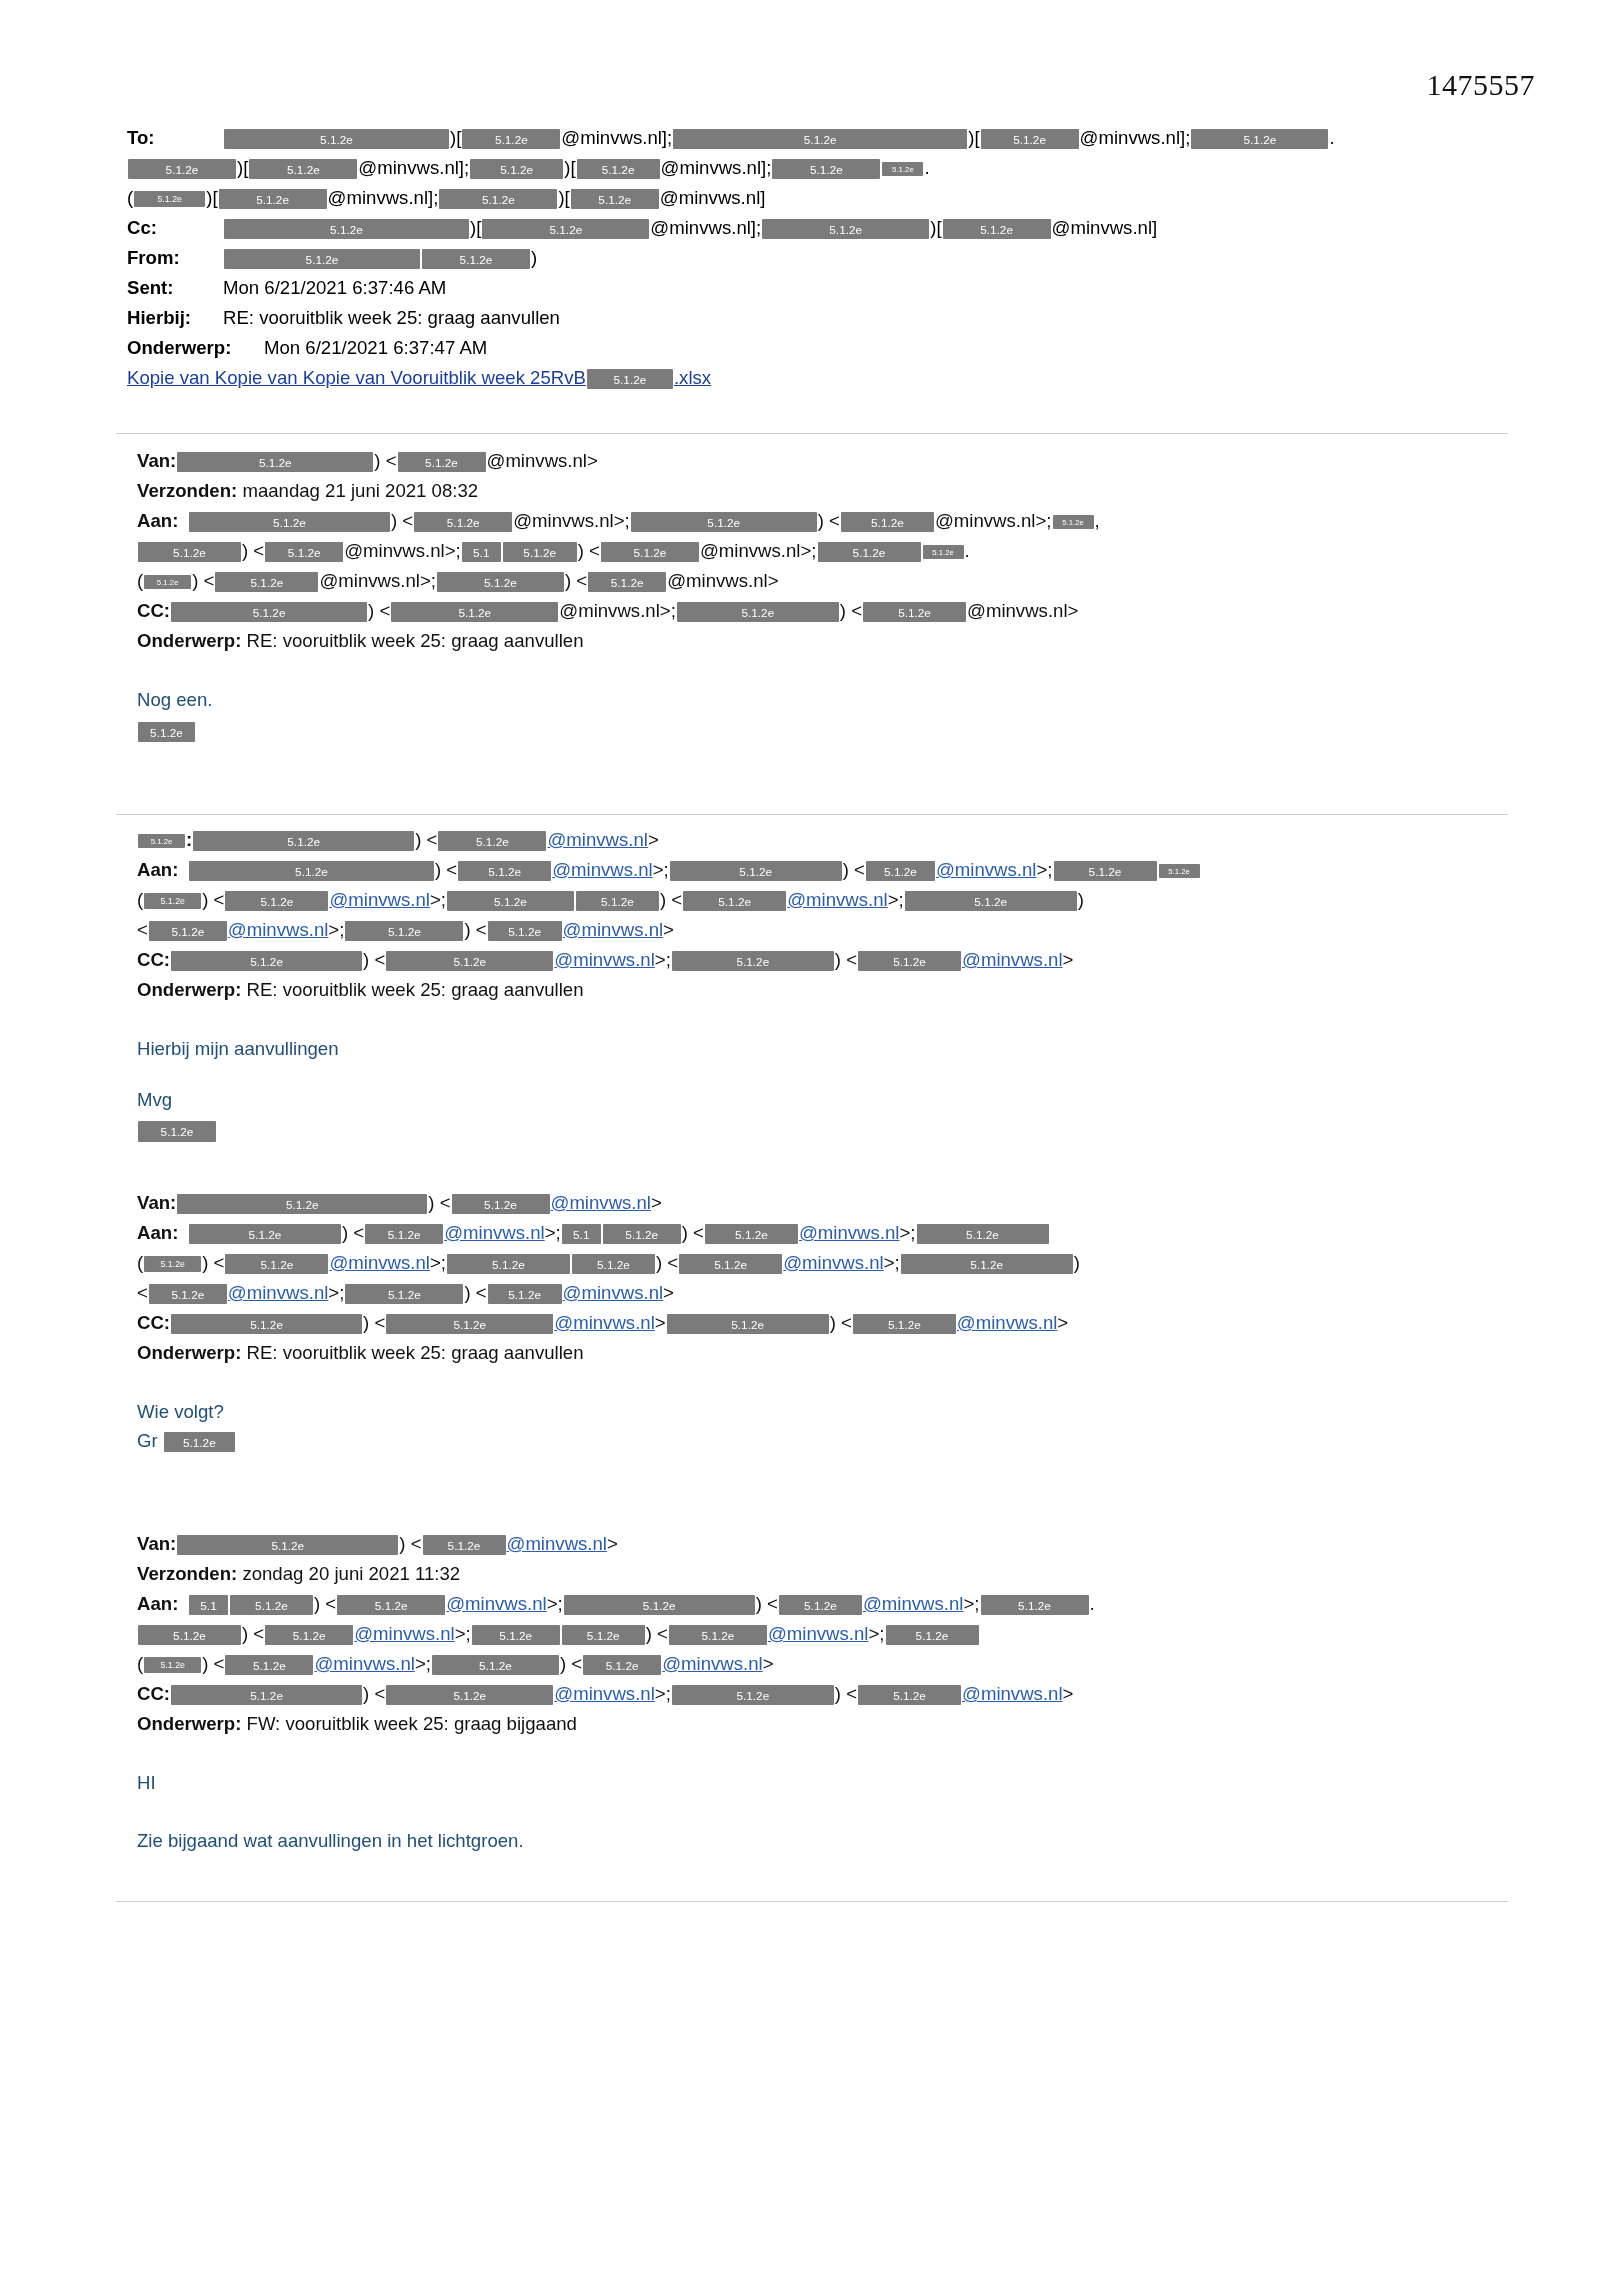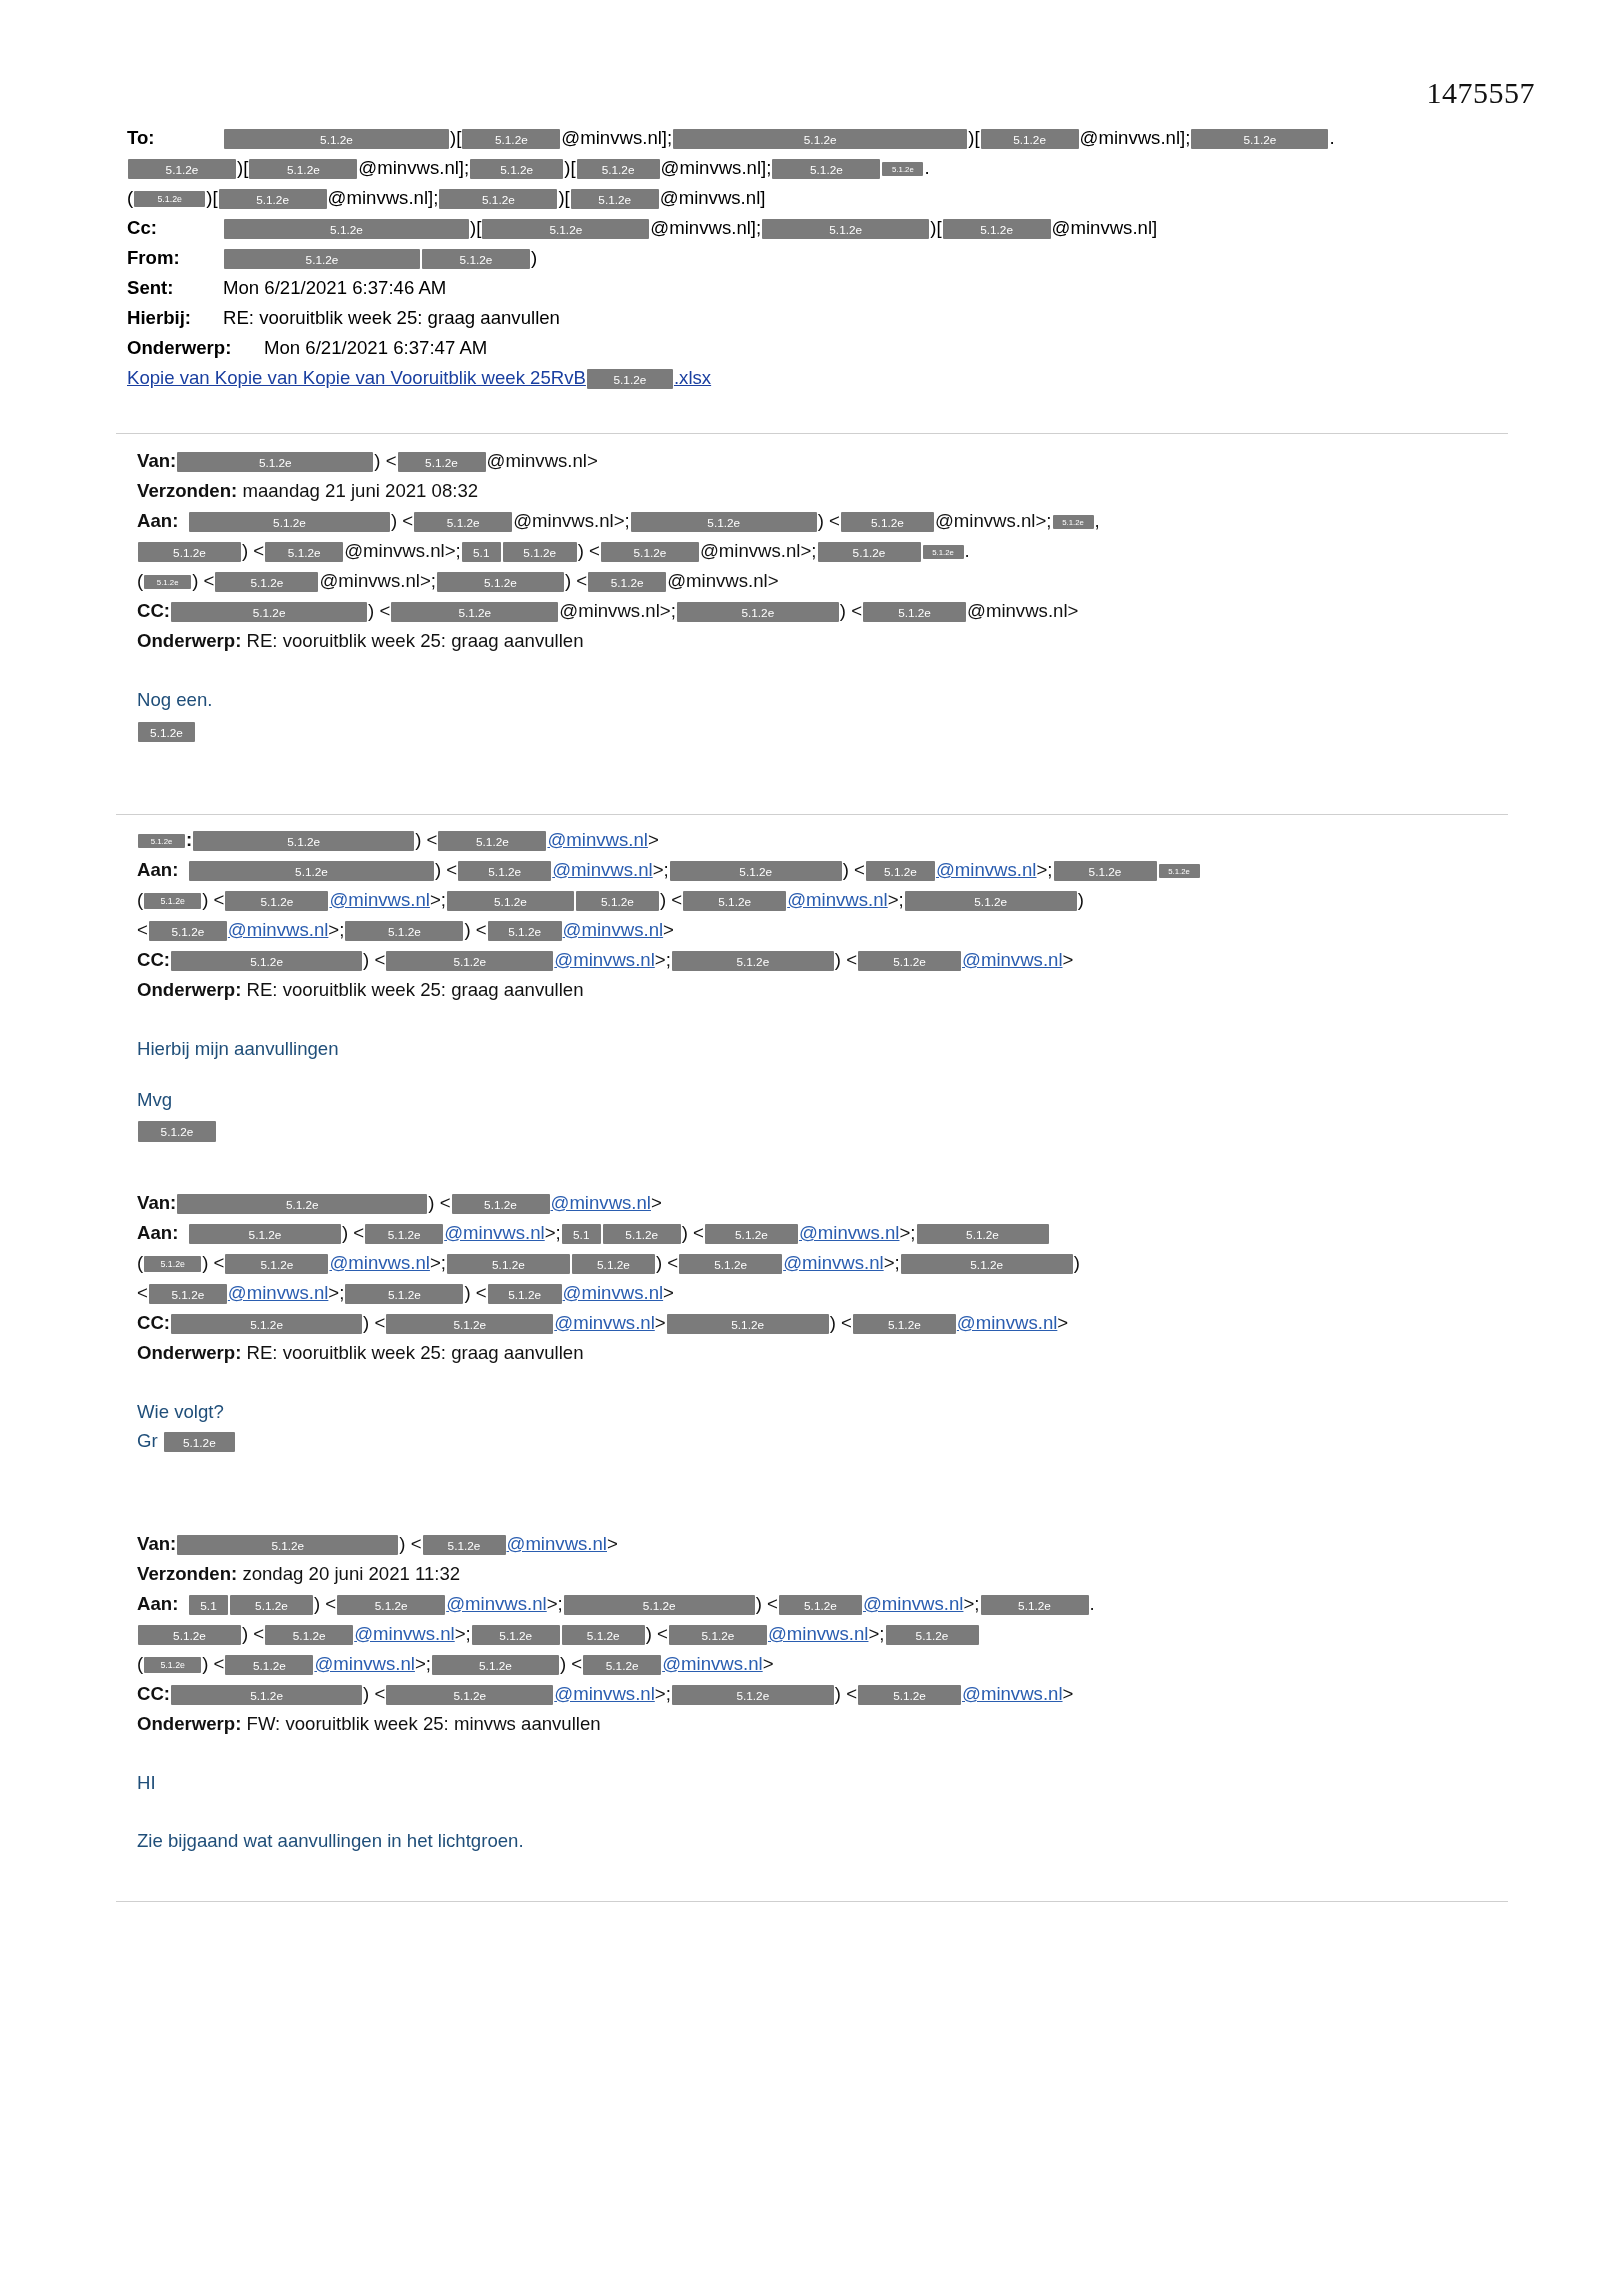--- a/index.html
+++ b/index.html
@@ -16,21 +16,21 @@
     overflow: hidden;
   }
   .page {
     position: relative;
     width: 1621px;
     height: 2292px;
     background: #fff;
   }
   .doc-number {
     position: absolute;
-    top: 76px;
+    top: 68px;
     right: 86px;
     font-size: 30px;
     font-family: "Liberation Serif", serif;
     letter-spacing: 0.5px;
     color: #111;
   }
   
   .r {
     display: inline-block;
     background: #7b7b7b;
@@ -249,21 +249,21 @@
       <span class="r" style="width:103px">5.1.2e</span>) &lt;<span class="r" style="width:88px">5.1.2e</span><span class="ml">@minvws.nl</span>&gt;;<span class="r" style="width:88px">5.1.2e</span><span class="r" style="width:83px">5.1.2e</span>) &lt;<span class="r" style="width:98px">5.1.2e</span><span class="ml">@minvws.nl</span>&gt;;<span class="r" style="width:93px">5.1.2e</span>
     </div>
     <div>
       (<span class="r sm" style="width:57px">5.1.2e</span>) &lt;<span class="r" style="width:88px">5.1.2e</span><span class="ml">@minvws.nl</span>&gt;;<span class="r" style="width:127px">5.1.2e</span>) &lt;<span class="r" style="width:78px">5.1.2e</span><span class="ml">@minvws.nl</span>&gt;
     </div>
     <div>
       <span class="lbl">CC:</span><span class="r" style="width:191px">5.1.2e</span>) &lt;<span class="r" style="width:167px">5.1.2e</span><span class="ml">@minvws.nl</span>&gt;;<span class="r" style="width:162px">5.1.2e</span>) &lt;<span class="r" style="width:103px">5.1.2e</span><span class="ml">@minvws.nl</span>&gt;
     </div>
     <div>
       <span class="lbl">Onderwerp:</span>
-      <span>FW: vooruitblik week 25: minvws aanvullen</span>
+      <span>FW: vooruitblik week 25: graag bijgaand</span>
     </div>
     <div style="height:29px"></div>
     <div class="body-text">HI</div>
     <div style="height:29px"></div>
     <div class="body-text">Zie bijgaand wat aanvullingen in het lichtgroen.</div>
   </div>
 
   <div class="sep" style="top:1901px"></div>
 
 </div>

